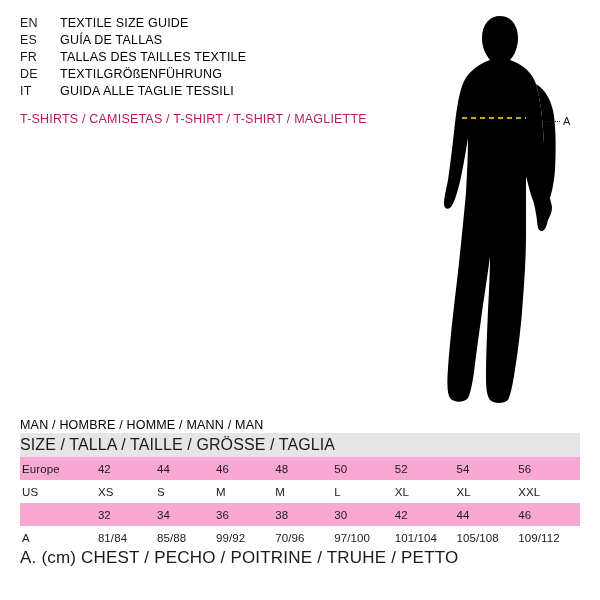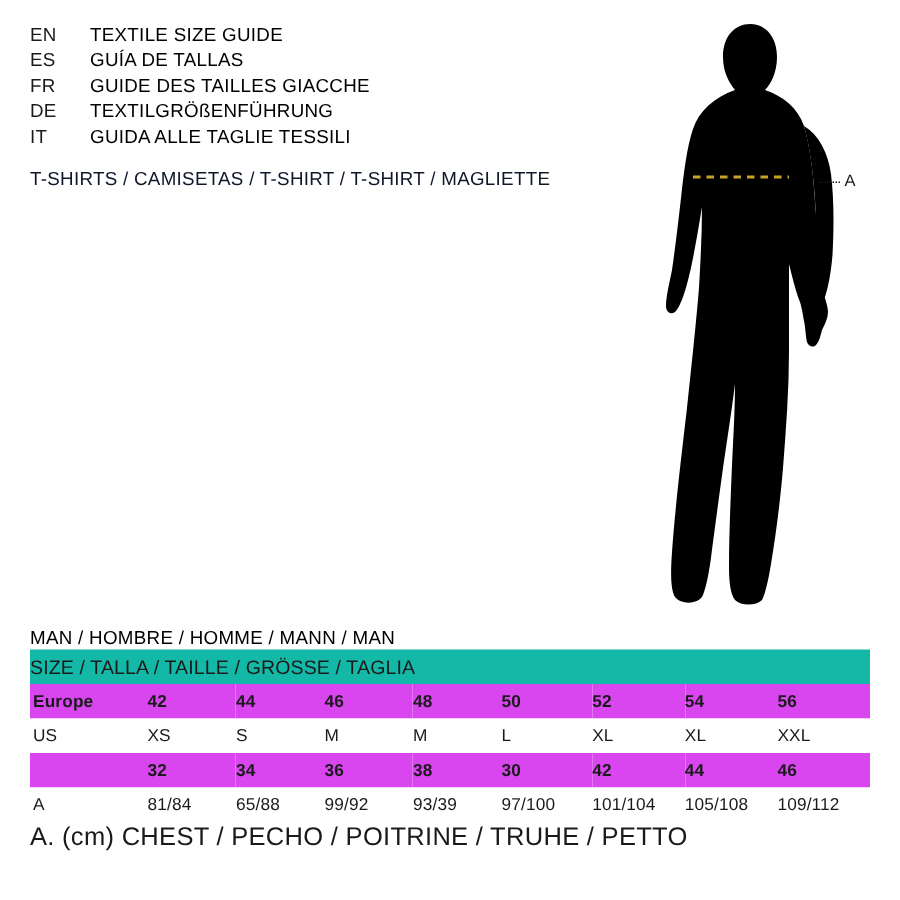--- a/index.html
+++ b/index.html
@@ -49,21 +49,21 @@
   .categories {
     position: absolute;
     left: 20px;
     top: 110px;
     width: 420px;
   }
   .cat-line {
     font-size: 12.5px;
     line-height: 18px;
     letter-spacing: 0.2px;
-    color: #0f172a;
+    color: #be185d;
   }
 
   
   .figure-wrap {
     position: absolute;
     left: 400px;
     top: 10px;
     width: 200px;
     height: 400px;
   }
@@ -105,27 +105,26 @@
     font-size: 11.5px;
   }
   table.size-table td {
     padding: 3px 0 3px 0;
     height: 17px;
     vertical-align: middle;
     color: #1a1a1a;
     letter-spacing: 0.1px;
   }
   .row-head td {
-    background: #14b8a6;
-    font-size: 13px;
+    background: #e5e5e5;
+    font-size: 16px;
     margin-top: 32px;
   }
   .row-shade td {
-    background: #d946ef;
-    font-weight: bold;
+    background: #f9a8d4;
   }
   .row-plain td {
     background: #ffffff;
   }
   .col-label {
     width: 86px;
     padding-left: 2px !important;
   }
   .cell {
     width: 67px;
@@ -149,21 +148,21 @@
     <div class="lang-row">
       <span class="lang-code">EN</span>
       <span class="lang-text">TEXTILE SIZE GUIDE</span>
     </div>
     <div class="lang-row">
       <span class="lang-code">ES</span>
       <span class="lang-text">GUÍA DE TALLAS</span>
     </div>
     <div class="lang-row">
       <span class="lang-code">FR</span>
-      <span class="lang-text">GUIDE DES TAILLES GIACCHE</span>
+      <span class="lang-text">TALLAS DES TAILLES TEXTILE</span>
     </div>
     <div class="lang-row">
       <span class="lang-code">DE</span>
       <span class="lang-text">TEXTILGRÖßENFÜHRUNG</span>
     </div>
     <div class="lang-row">
       <span class="lang-code">IT</span>
       <span class="lang-text">GUIDA ALLE TAGLIE TESSILI</span>
     </div>
   </div>
@@ -267,23 +266,23 @@
           <td class="cell">36</td>
           <td class="cell">38</td>
           <td class="cell">30</td>
           <td class="cell">42</td>
           <td class="cell">44</td>
           <td class="cell">46</td>
         </tr>
         <tr class="row-plain">
           <td class="col-label">A</td>
           <td class="cell">81/84</td>
-          <td class="cell">65/88</td>
+          <td class="cell">85/88</td>
           <td class="cell">99/92</td>
-          <td class="cell">93/39</td>
+          <td class="cell">70/96</td>
           <td class="cell">97/100</td>
           <td class="cell">101/104</td>
           <td class="cell">105/108</td>
           <td class="cell">109/112</td>
         </tr>
       </tbody>
     </table>
   </div>
 
   <div class="footnote">A. (cm) CHEST / PECHO / POITRINE / TRUHE / PETTO</div>

